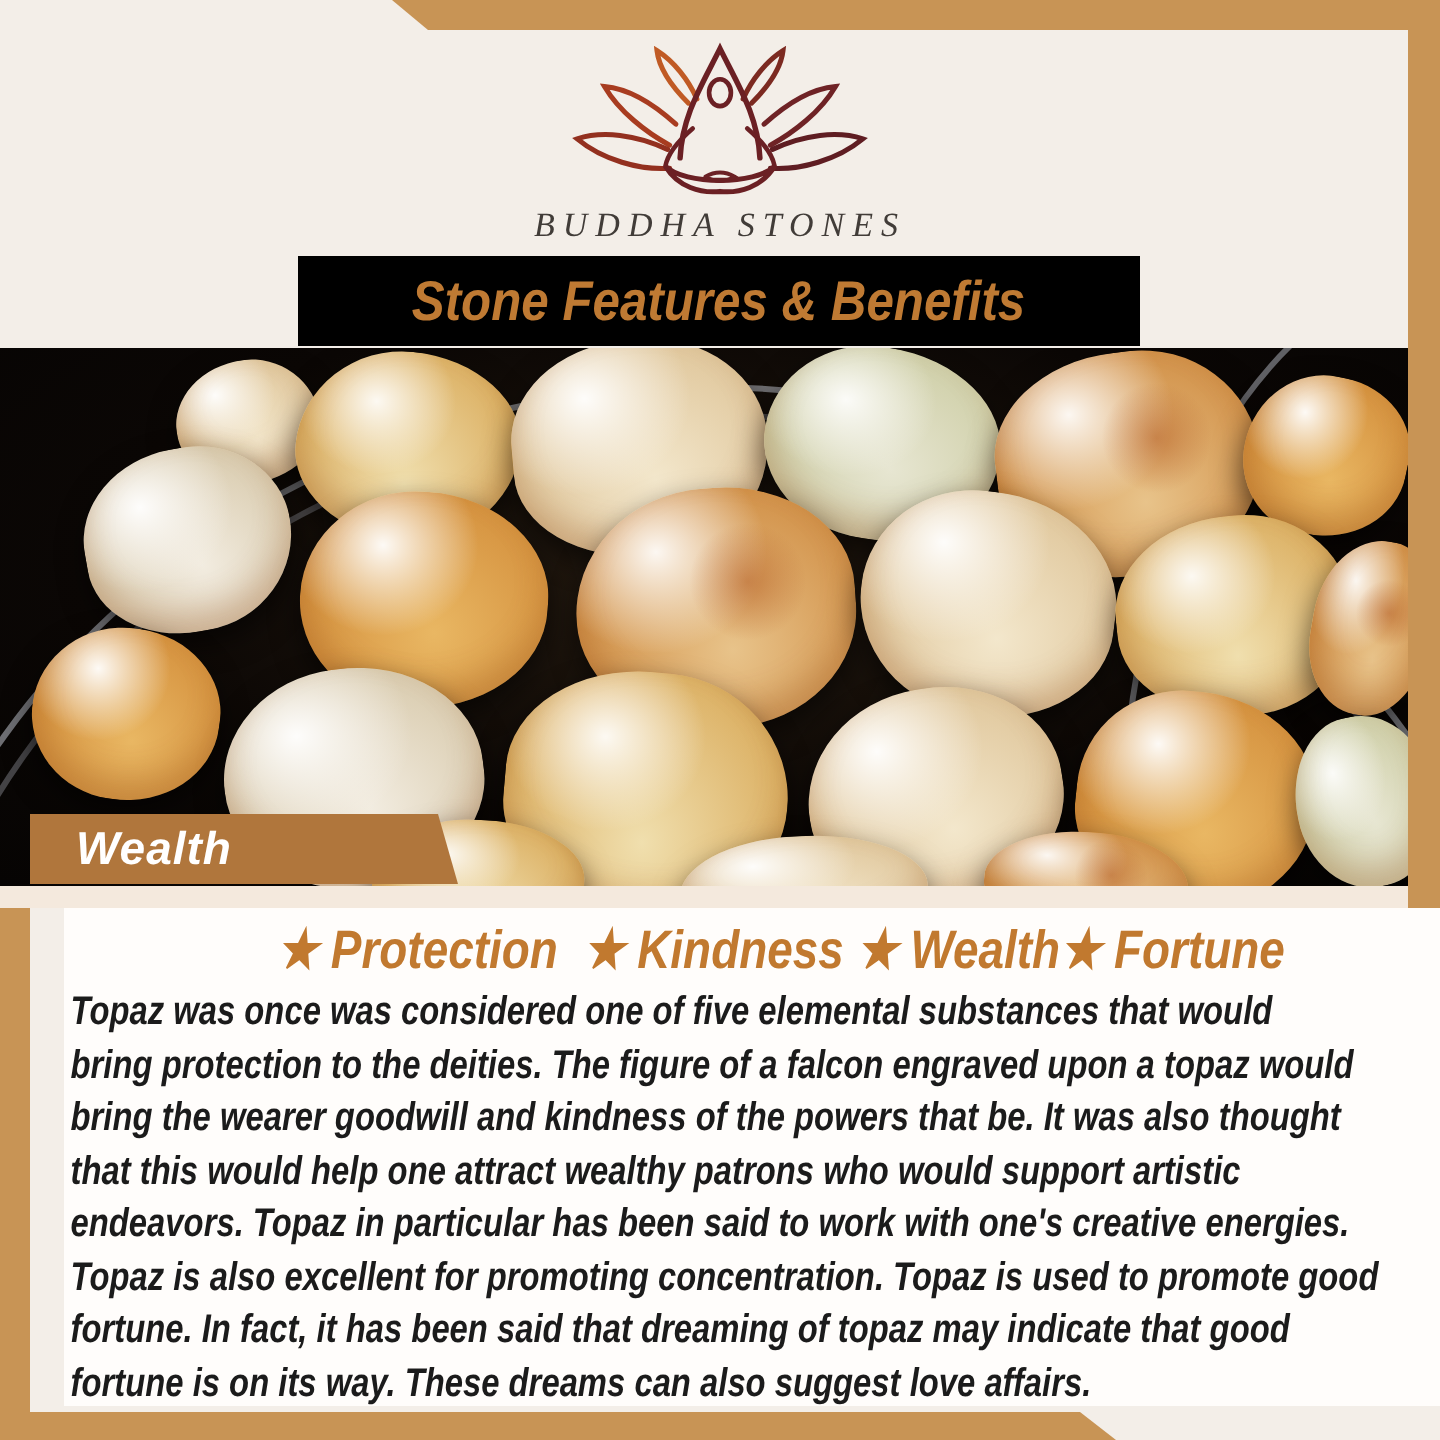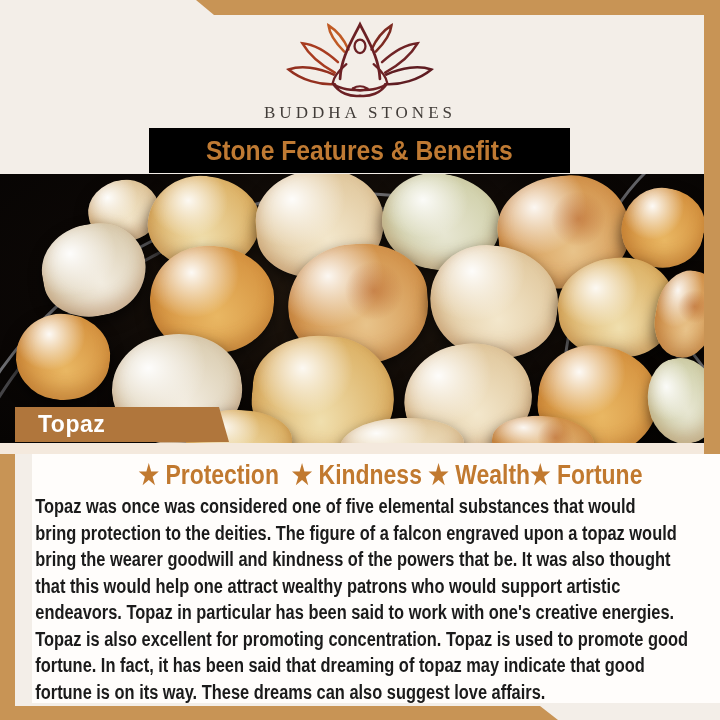--- a/index.html
+++ b/index.html
@@ -1,18 +1,18 @@
 <!DOCTYPE html>
 <html><head>
 <meta charset="utf-8">
 <style>
   html,body{margin:0;padding:0;}
   body{width:720px;height:720px;position:relative;overflow:hidden;
        font-family:"Liberation Sans",sans-serif;background:#f3eee8;}
-  .abs{position:absolute;}
+  .abs{position:absolute;font-style:italic;}
 
   
   .bar{background:#c89455;}
   .top-bar{left:196px;top:0;width:524px;height:15px;
            clip-path:polygon(0 0,100% 0,100% 100%,18px 100%);}
   .right-ribbon{left:704px;top:15px;width:16px;height:524px;
            clip-path:polygon(0 0,100% 0,100% 100%,0 calc(100% - 17px));}
   .left-strip{left:0;top:186px;width:15px;height:534px;
            clip-path:polygon(0 0,100% 15px,100% 100%,0 100%);}
   .left-strip-fold{left:0;top:186px;width:15px;height:16px;background:#9a672f;
@@ -136,21 +136,21 @@
   <div class="stone sB" style="left:404px;top:170px;width:128px;height:110px;border-radius:50% 50% 54% 46%/52% 48% 50% 50%;transform:rotate(-9deg);"></div>
   <div class="stone sA" style="left:538px;top:172px;width:120px;height:108px;border-radius:46% 54% 50% 50%/50% 50% 54% 46%;transform:rotate(6deg);"></div>
   <div class="stone sE" style="left:648px;top:184px;width:68px;height:86px;border-radius:50% 50% 48% 52%/55% 45% 50% 50%;transform:rotate(-12deg);"></div>
 
   <div class="stone sC" style="left:186px;top:236px;width:106px;height:64px;border-radius:50% 50% 50% 50%/55% 45% 50% 50%;transform:rotate(3deg);"></div>
   <div class="stone sB" style="left:340px;top:244px;width:124px;height:56px;border-radius:48% 52% 50% 50%/50% 50% 48% 52%;transform:rotate(-3deg);"></div>
   <div class="stone sF" style="left:492px;top:242px;width:102px;height:52px;border-radius:52% 48% 50% 50%/50% 50% 52% 48%;transform:rotate(4deg);"></div>
 </div>
 
 <div class="abs name-ribbon">
-  <span>Topaz</span>
+  <span>Wealth</span>
 </div>
 
 <div class="abs gap-band"></div>
 <div class="abs card">
   <div class="features">
     <span>★ Protection  ★ Kindness ★ Wealth★ Fortune</span>
   </div>
   <div class="bodytext">
     <div class="bodyline">Topaz was once was considered one of five elemental substances that would</div>
     <div class="bodyline">bring protection to the deities. The figure of a falcon engraved upon a topaz would</div>

